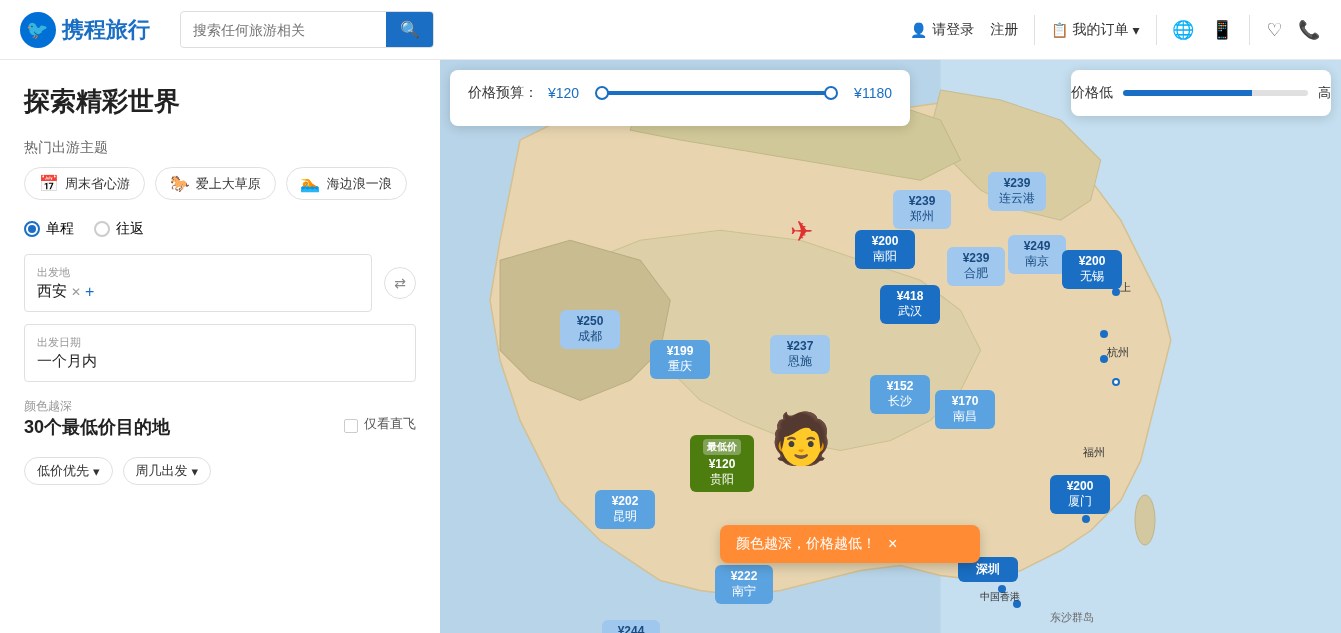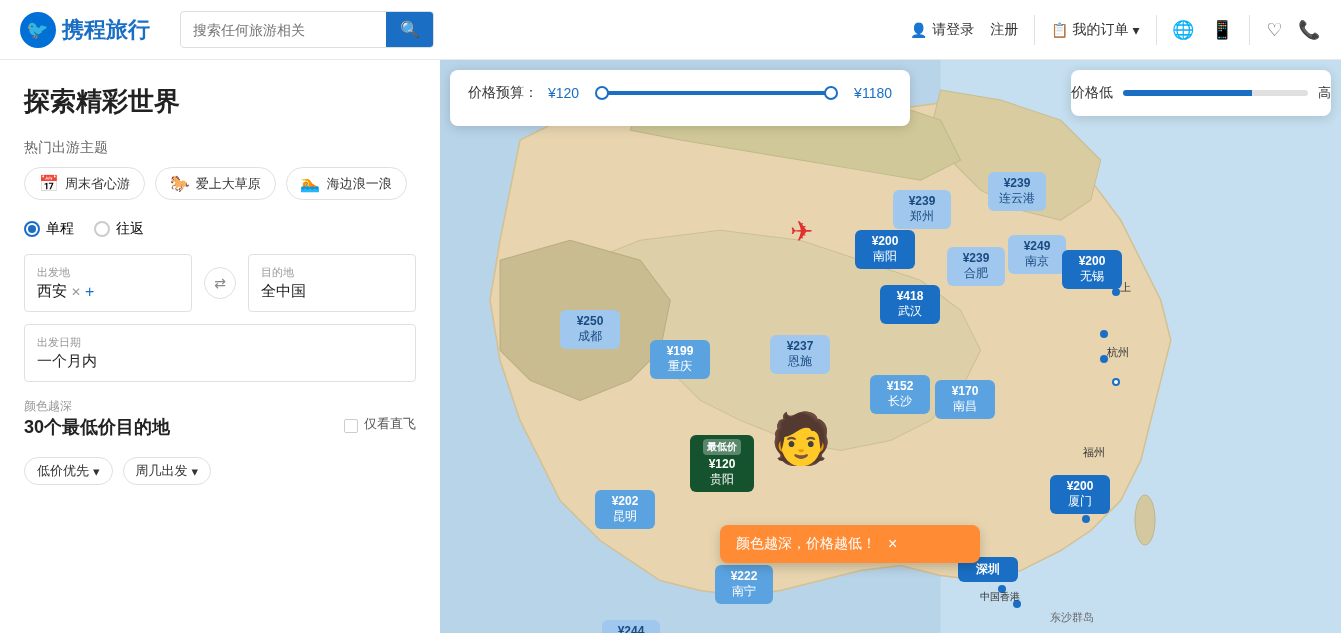--- a/index.html
+++ b/index.html
@@ -274,21 +274,21 @@
       min-width: 60px;
     }
     .price-marker.light {
       background: #5ba3e0;
     }
     .price-marker.lighter {
       background: #a0c8ee;
       color: #1a4a80;
     }
     .price-marker.orange {
-      background: #14532d;
+      background: #4d7c0f;
     }
     .price-marker .city { font-size: 12px; font-weight: normal; }
     .price-marker .badge {
       font-size: 10px;
       background: #ff6b35;
       border-radius: 4px;
       padding: 1px 4px;
       margin-bottom: 2px;
       display: inline-block;
     }
@@ -403,26 +403,20 @@
     <div class="form-row">
       <div class="form-field">
         <div class="field-label">出发地</div>
         <div class="field-value">
           <span>西安</span>
           <span class="tag-close">✕</span>
           <span class="tag-add">+</span>
         </div>
       </div>
       <div class="swap-btn">⇄</div>
-      <div class="form-field">
-        <div class="field-label">目的地</div>
-        <div class="field-value">
-          <span>全中国</span>
-        </div>
-      </div>
     </div>
 
     <div class="date-field">
       <div class="field-label">出发日期</div>
       <div class="field-value">一个月内</div>
     </div>
 
     <div class="recommend-section">
       <div class="recommend-header">
         <div>
@@ -521,21 +515,21 @@
     <div class="price-marker" style="top:225px; left:440px;">
       <div>¥418</div>
       <div class="city">武汉</div>
     </div>
 
     <div class="price-marker light" style="top:315px; left:430px;">
       <div>¥152</div>
       <div class="city">长沙</div>
     </div>
 
-    <div class="price-marker light" style="top:320px; left:495px;padding-left:8px;">
+    <div class="price-marker light" style="top:330px; left:495px;padding-left:8px;">
       <div>¥170</div>
       <div class="city">南昌</div>
     </div>
 
     <div class="price-marker" style="top:170px; left:415px;">
       <div>¥200</div>
       <div class="city">南阳</div>
     </div>
 
     <div class="price-marker lighter" style="top:187px; left:507px; min-width:58px;">

